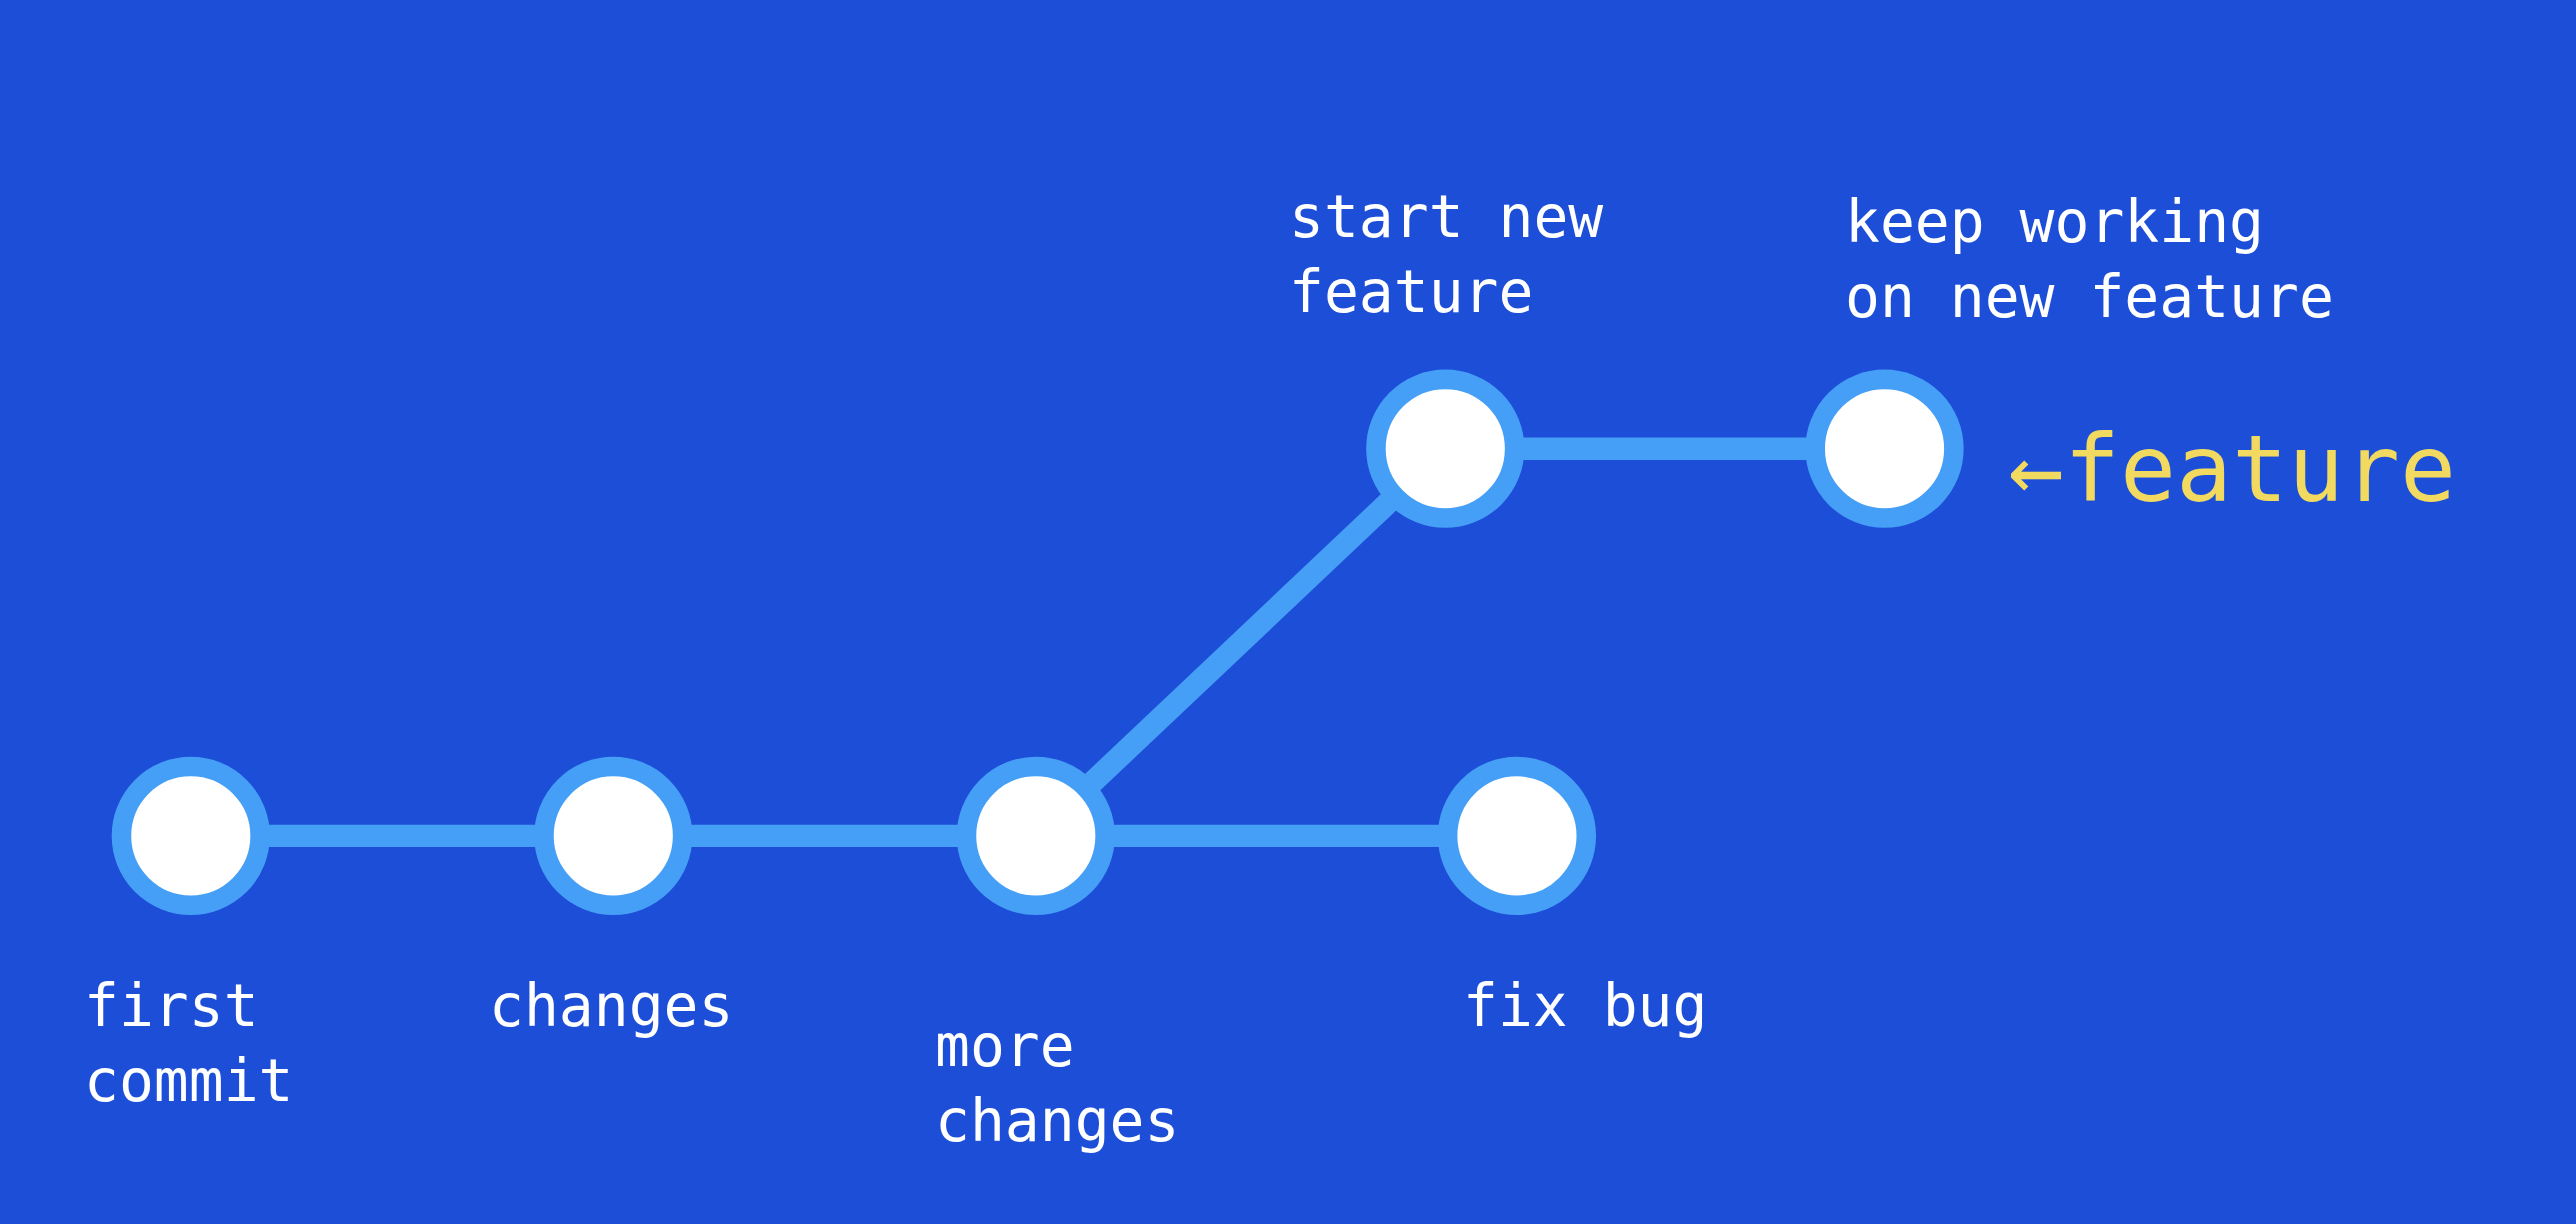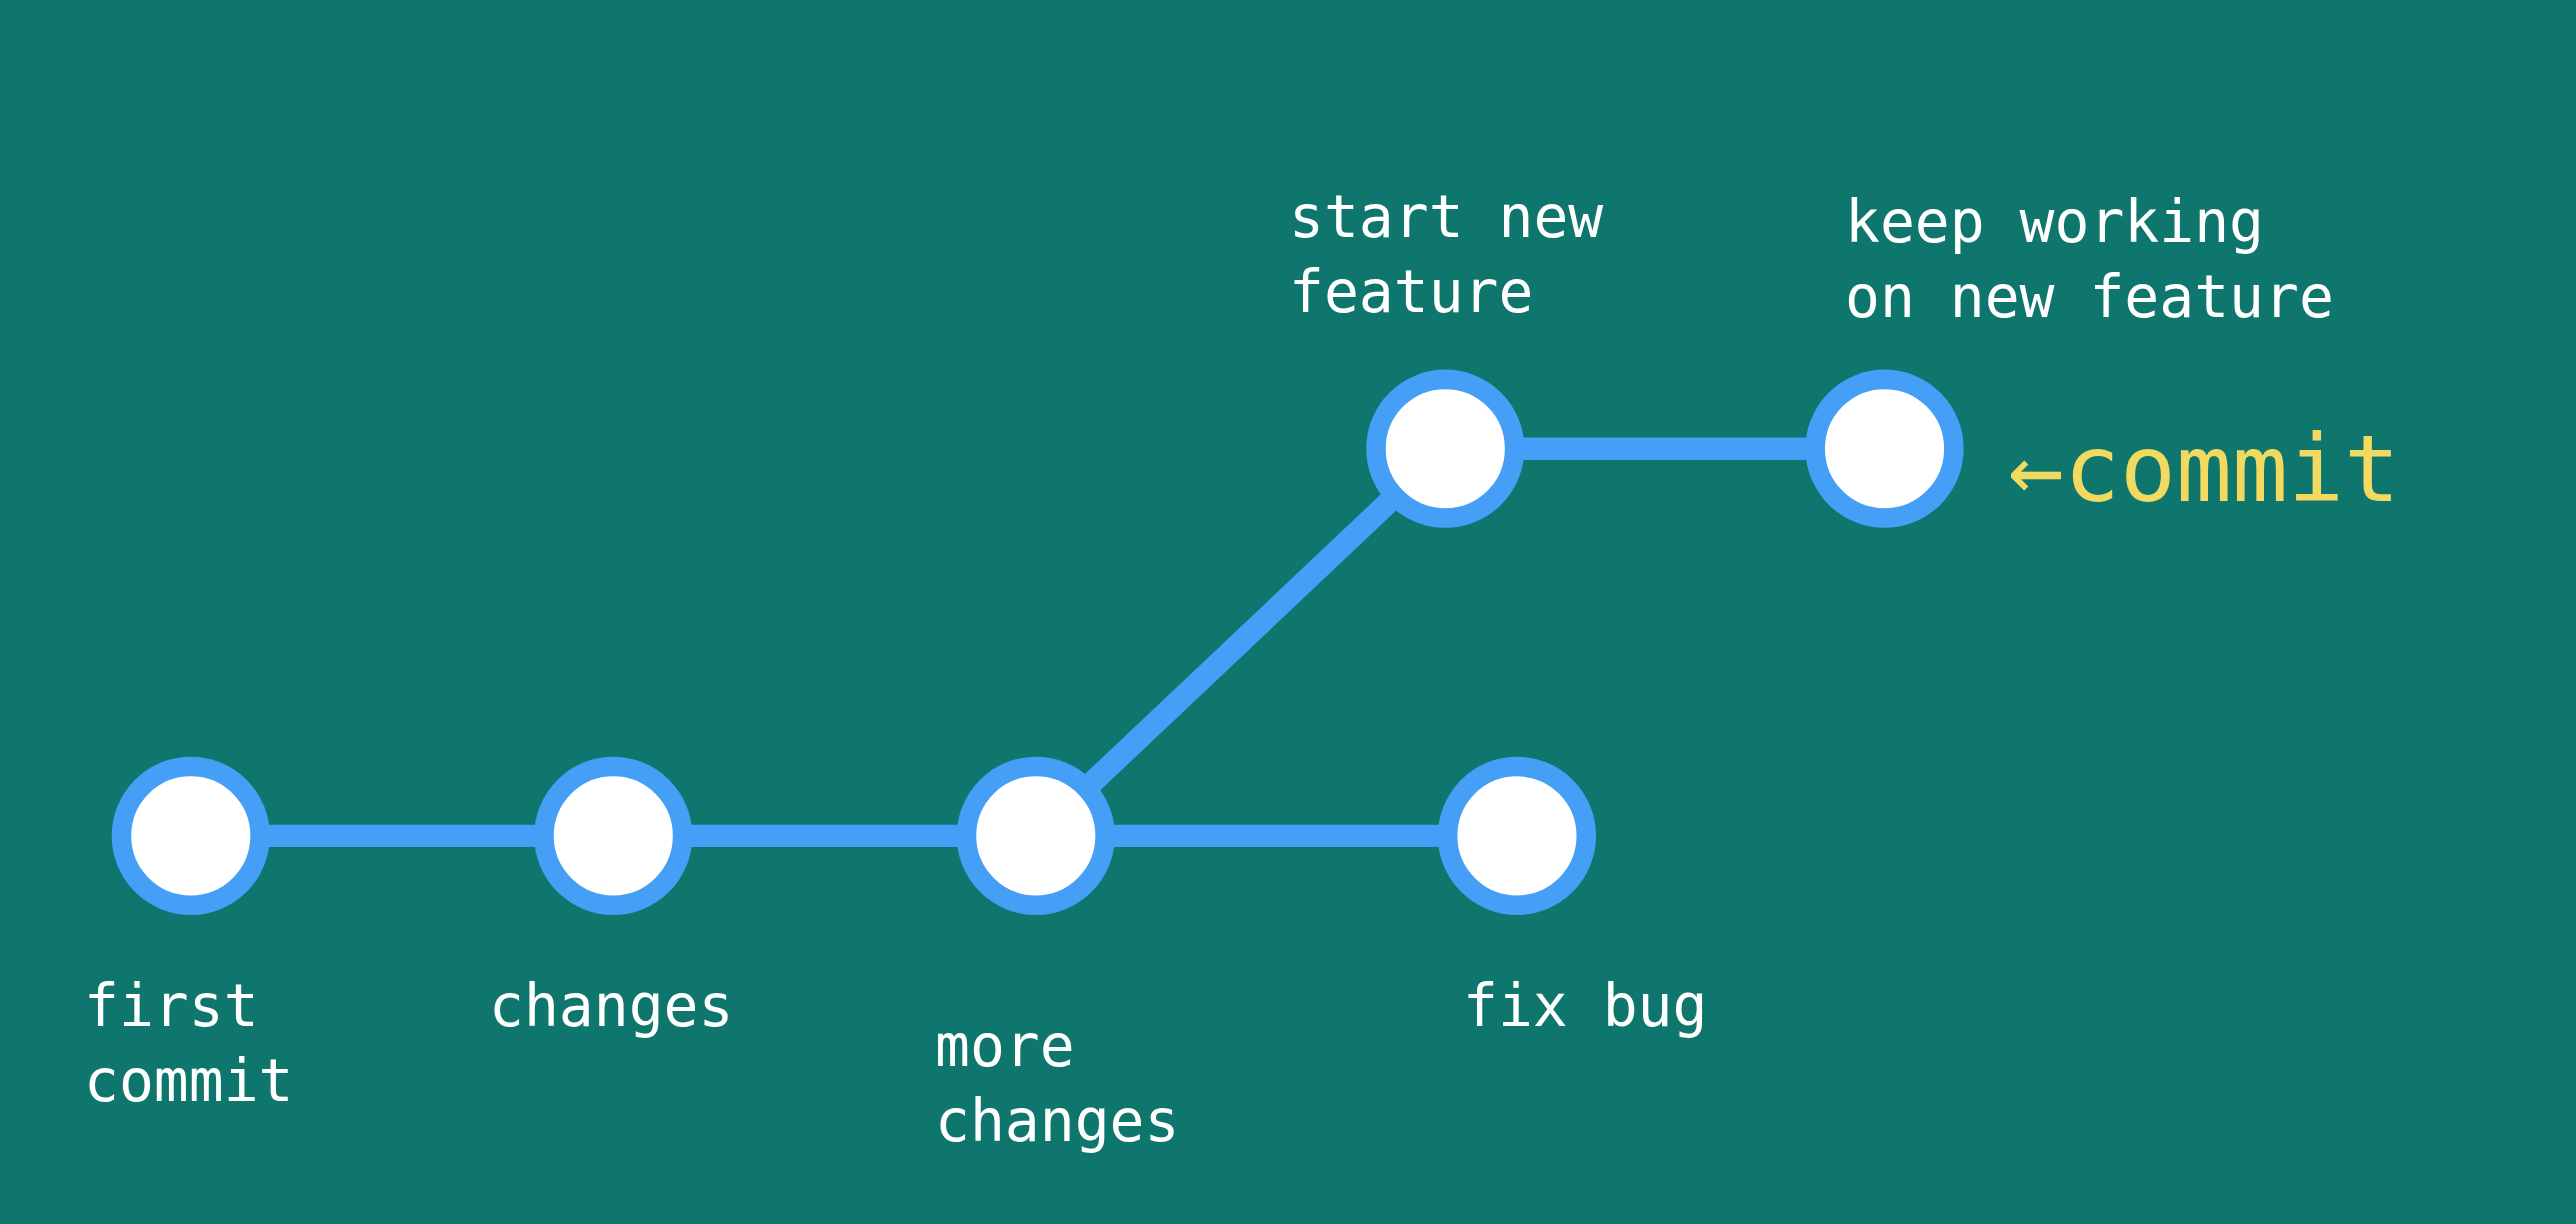--- a/index.html
+++ b/index.html
@@ -4,21 +4,21 @@
 <style>
   html, body {
     margin: 0;
     padding: 0;
     background: #000000;
   }
   .stage {
     position: relative;
     width: 2576px;
     height: 1225px;
-    background: #0f766e;
+    background: #1d4ed8;
     overflow: hidden;
     font-family: "DejaVu Sans Mono", "Liberation Mono", monospace;
   }
   .stage svg {
     position: absolute;
     left: 0;
     top: 0;
   }
   .lbl {
     position: absolute;
@@ -74,17 +74,17 @@
   <div class="lbl" id="lbl-first-commit">first
 commit</div>
 
   <div class="lbl" id="lbl-changes">changes</div>
 
   <div class="lbl" id="lbl-more-changes">more
 changes</div>
 
   <div class="lbl" id="lbl-fix-bug">fix bug</div>
 
-  <div class="branch-lbl" id="lbl-feature">←commit</div>
+  <div class="branch-lbl" id="lbl-feature">←feature</div>
 
 
 </div>
 
 
 </body></html>

